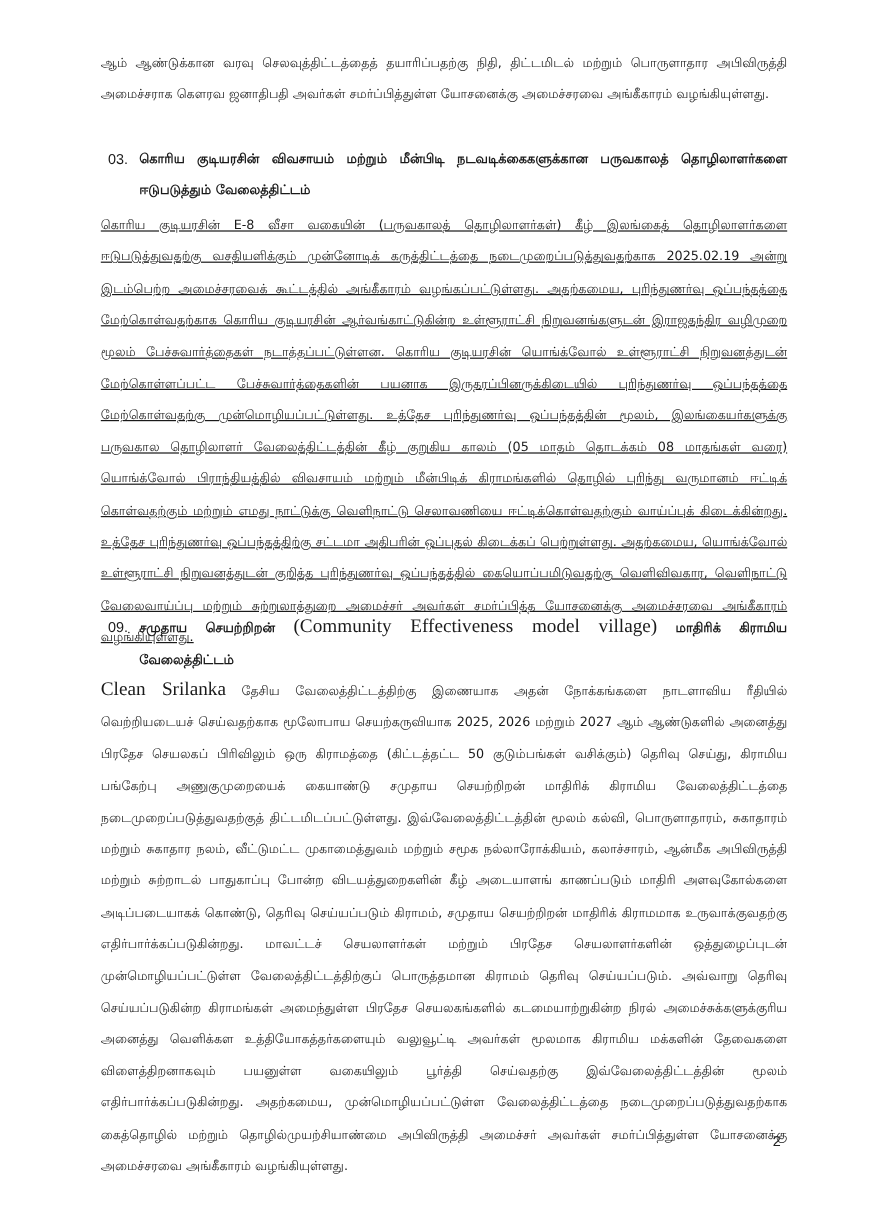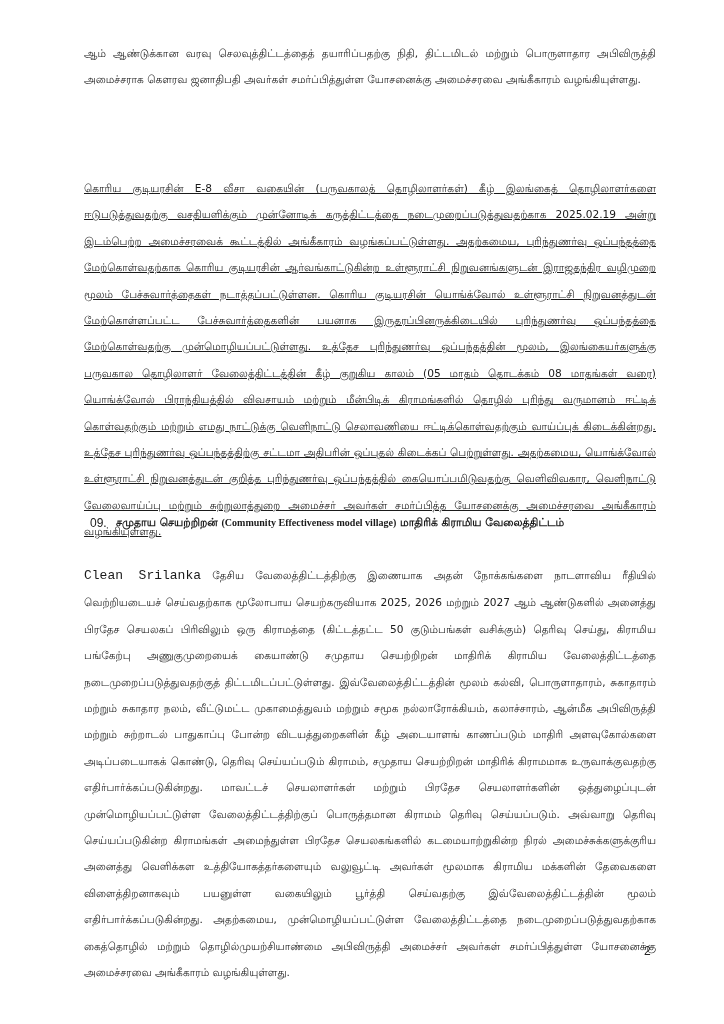--- a/index.html
+++ b/index.html
@@ -27,22 +27,22 @@
       position: absolute;
       left: 84px;
       width: 572px;
       font-size: 10.6px;
       line-height: 26.4px;
       text-align: justify;
       margin: 0;
       letter-spacing: 0;
     }
     .para .en {
-      font-family: Liberation Mono, monospace;
-      font-size: 13px;
+      font-family: Liberation Serif, serif;
+      font-size: 16px;
       margin-top: 40px;
     }
     .heading {
       position: absolute;
       left: 116px;
       width: 540px;
       font-size: 10.8px;
       line-height: 26px;
       font-weight: bold;
       text-align: justify;
@@ -52,22 +52,22 @@
     .heading .num {
       position: absolute;
       left: -26px;
       top: 0;
       font-family: "Liberation Sans", sans-serif;
       font-weight: normal;
       font-size: 12px;
     }
     .heading .en {
       font-family: "Liberation Serif", "DejaVu Serif", serif;
-      font-weight: bold;
-      font-size: 10px;
+      font-weight: normal;
+      font-size: 16px;
     }
     #p-intro { top: 40px; }
     #h-03 { top: 120px; }
     #p-03 { top: 175px; text-decoration: underline; }
     #h-04 { top: 510px; }
     #p-04 { top: 562px; }
     .page-number {
       position: absolute;
       left: 644px;
       top: 944px;
@@ -76,20 +76,24 @@
       color: #222;
     }
   </style>
 </head>
 <body>
 
 <div class="page">
 
   <p class="para" id="p-intro">ஆம் ஆண்டுக்கான வரவு செலவுத்திட்டத்தைத் தயாரிப்பதற்கு நிதி, திட்டமிடல் மற்றும் பொருளாதார அபிவிருத்தி அமைச்சராக கௌரவ ஜனாதிபதி அவர்கள் சமர்ப்பித்துள்ள யோசனைக்கு அமைச்சரவை அங்கீகாரம் வழங்கியுள்ளது.</p>
 
+  <div class="heading" id="h-03">
+    <span class="num">03.</span>
+    <span>கொரிய குடியரசின் விவசாயம் மற்றும் மீன்பிடி நடவடிக்கைகளுக்கான பருவகாலத் தொழிலாளர்களை ஈடுபடுத்தும் வேலைத்திட்டம்</span>
+  </div>
 
   <p class="para" id="p-03">கொரிய குடியரசின் E-8 வீசா வகையின் (பருவகாலத் தொழிலாளர்கள்) கீழ் இலங்கைத் தொழிலாளர்களை ஈடுபடுத்துவதற்கு வசதியளிக்கும் முன்னோடிக் கருத்திட்டத்தை நடைமுறைப்படுத்துவதற்காக 2025.02.19 அன்று இடம்பெற்ற அமைச்சரவைக் கூட்டத்தில் அங்கீகாரம் வழங்கப்பட்டுள்ளது. அதற்கமைய, புரிந்துணர்வு ஒப்பந்தத்தை மேற்கொள்வதற்காக கொரிய குடியரசின் ஆர்வங்காட்டுகின்ற உள்ளூராட்சி நிறுவனங்களுடன் இராஜதந்திர வழிமுறை மூலம் பேச்சுவார்த்தைகள் நடாத்தப்பட்டுள்ளன. கொரிய குடியரசின் யொங்க்வோல் உள்ளூராட்சி நிறுவனத்துடன் மேற்கொள்ளப்பட்ட பேச்சுவார்த்தைகளின் பயனாக இருதரப்பினருக்கிடையில் புரிந்துணர்வு ஒப்பந்தத்தை மேற்கொள்வதற்கு முன்மொழியப்பட்டுள்ளது. உத்தேச புரிந்துணர்வு ஒப்பந்தத்தின் மூலம், இலங்கையர்களுக்கு பருவகால தொழிலாளர் வேலைத்திட்டத்தின் கீழ் குறுகிய காலம் (05 மாதம் தொடக்கம் 08 மாதங்கள் வரை) யொங்க்வோல் பிராந்தியத்தில் விவசாயம் மற்றும் மீன்பிடிக் கிராமங்களில் தொழில் புரிந்து வருமானம் ஈட்டிக் கொள்வதற்கும் மற்றும் எமது நாட்டுக்கு வெளிநாட்டு செலாவணியை ஈட்டிக்கொள்வதற்கும் வாய்ப்புக் கிடைக்கின்றது. உத்தேச புரிந்துணர்வு ஒப்பந்தத்திற்கு சட்டமா அதிபரின் ஒப்புதல் கிடைக்கப் பெற்றுள்ளது. அதற்கமைய, யொங்க்வோல் உள்ளூராட்சி நிறுவனத்துடன் குறித்த புரிந்துணர்வு ஒப்பந்தத்தில் கையொப்பமிடுவதற்கு வெளிவிவகார, வெளிநாட்டு வேலைவாய்ப்பு மற்றும் சுற்றுலாத்துறை அமைச்சர் அவர்கள் சமர்ப்பித்த யோசனைக்கு அமைச்சரவை அங்கீகாரம் வழங்கியுள்ளது.</p>
 
   <div class="heading" id="h-04">
     <span class="num">09.</span>
     <span>சமுதாய செயற்றிறன்</span>
     <span class="en">(Community Effectiveness model village)</span>
     <span>மாதிரிக் கிராமிய வேலைத்திட்டம்</span>
   </div>
 

